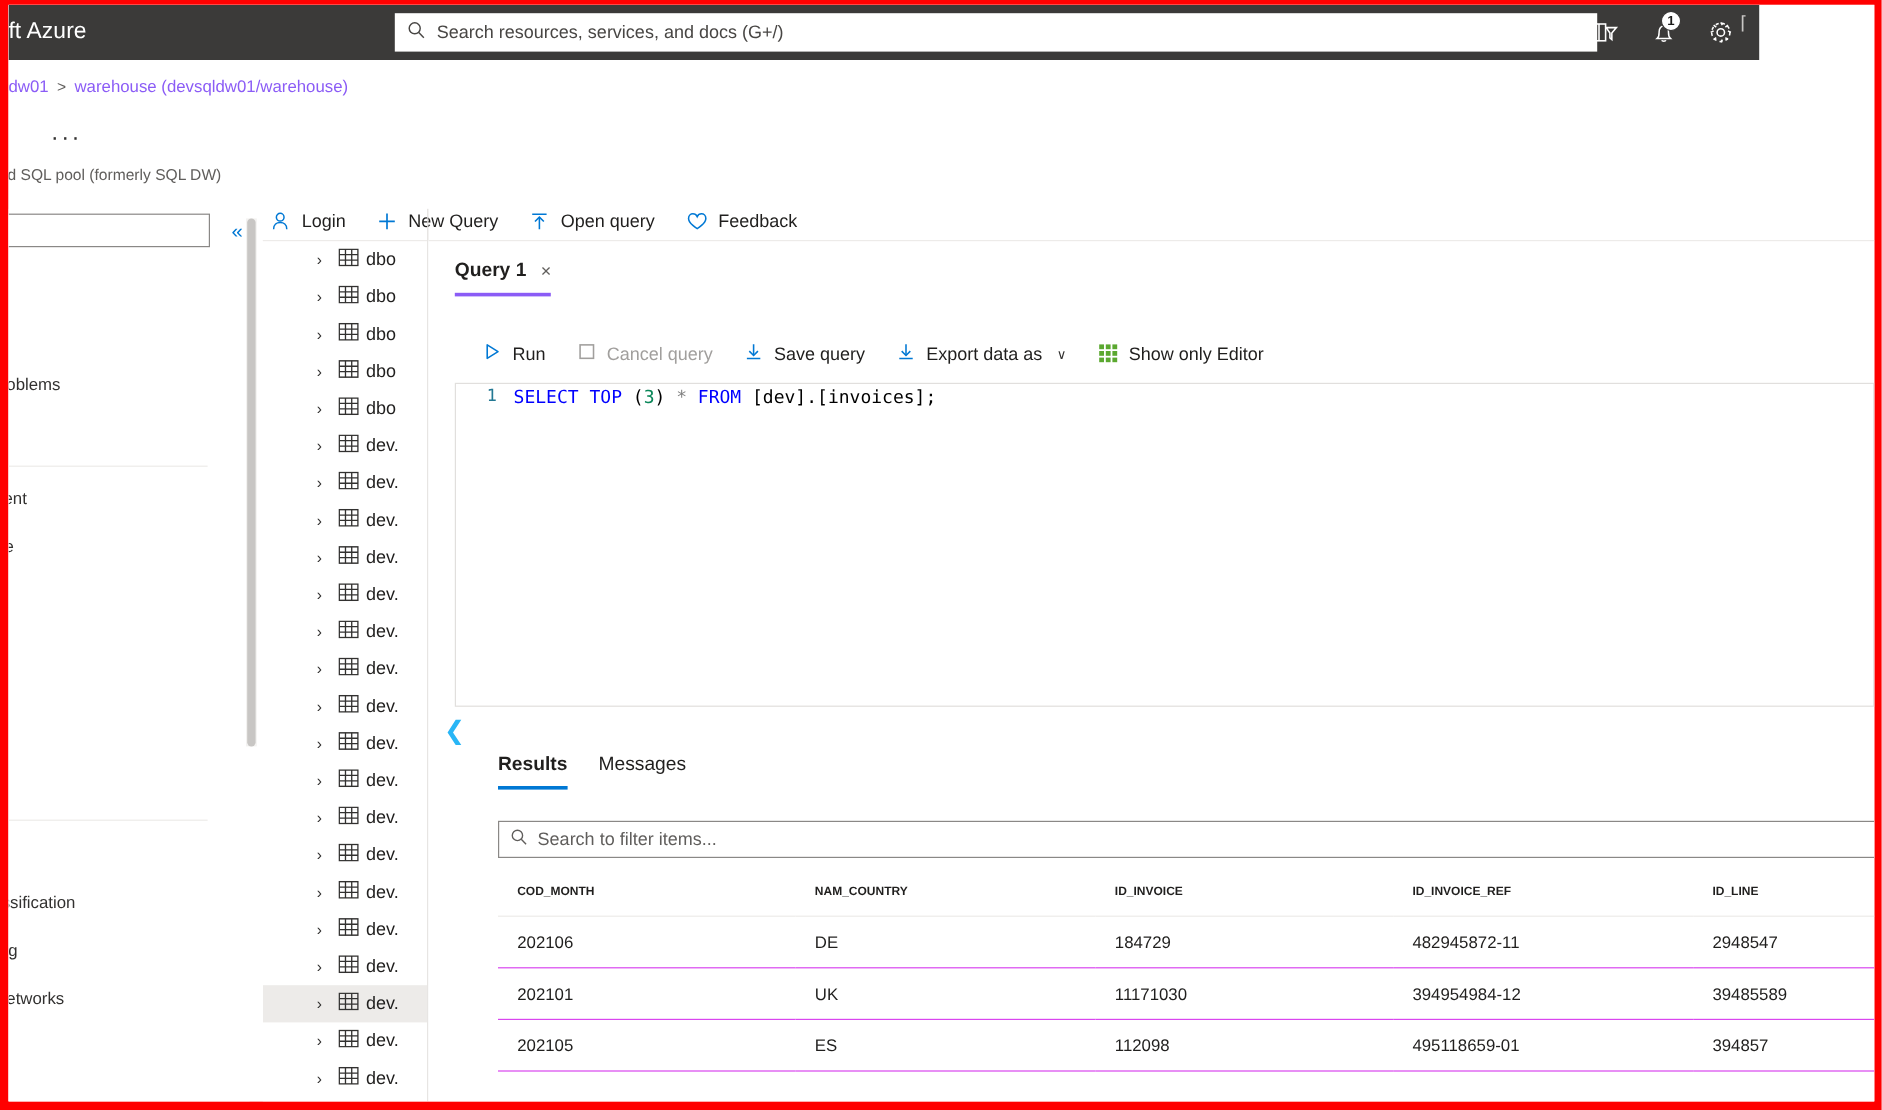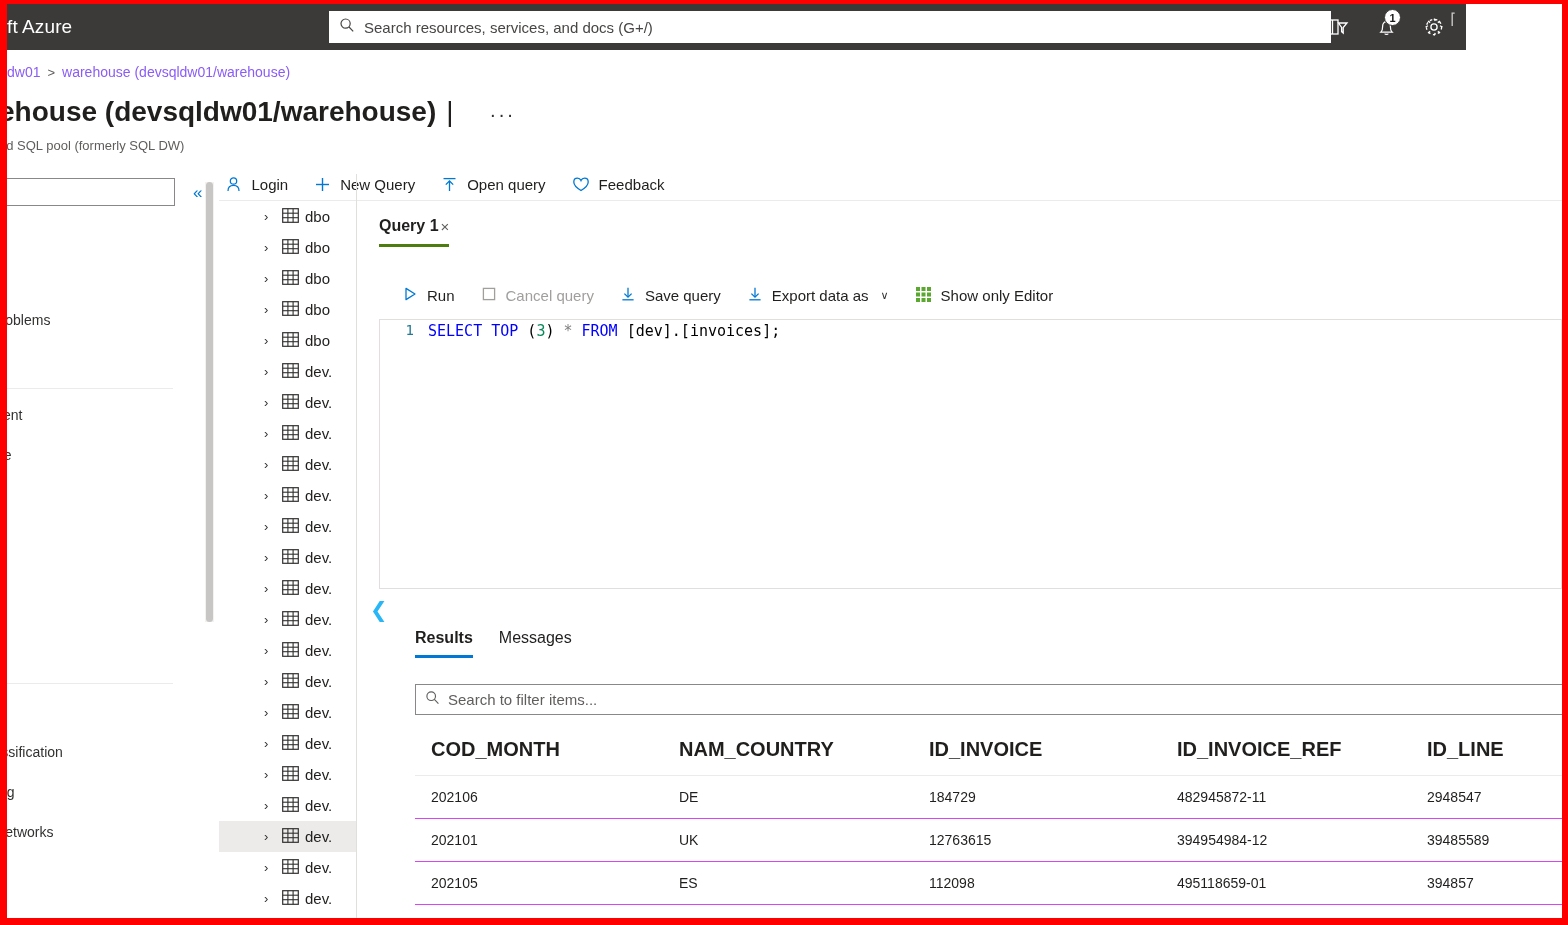--- a/index.html
+++ b/index.html
@@ -195,24 +195,24 @@
     position: absolute; left: 350px; top: 196px;
     width: 1205px; height: 718px;
     background: #ffffff;
     border-top: 1px solid #edebe9;
   }
   .qtabbar {
     position: absolute; left: 22px; top: 16px;
     display: flex; align-items: flex-start;
   }
   .qtab {
-    display: flex; align-items: center; gap: 2px;
+    display: flex; align-items: center; gap: 12px;
     font-size: 16px; font-weight: bold; color: #201f1e;
     padding-bottom: 9px; cursor: pointer;
-    border-bottom: 3px solid #4d7c0f;
+    border-bottom: 3px solid #8b5cf6;
     justify-content: space-between;
   }
   .qtab .close {
     font-size: 15px; font-weight: normal; color: #605e5c;
     cursor: pointer;
   }
 
   .qtoolbar {
     position: absolute; left: 32px; top: 78px;
     display: flex; align-items: center;
@@ -279,21 +279,21 @@
     display: flex; align-items: center; padding: 0 9px;
   }
   .filter-box .ph { font-size: 15px; color: #605e5c; margin-left: 8px; }
 
   .rtable {
     position: absolute; left: 58px; top: 523px;
     width: 1160px;
     border-collapse: collapse;
   }
   .rtable th {
-    text-align: left; font-size: 20px; font-weight: bold;
+    text-align: left; font-size: 10px; font-weight: bold;
     color: #201f1e; padding: 14px 0 14px 16px;
     border-bottom: 1px solid #edebe9;
     white-space: nowrap;
   }
   .rtable td {
     font-size: 14px; color: #201f1e;
     padding: 13px 0 13px 16px;
     border-bottom: 1px solid #d946ef;
     white-space: nowrap;
   }
@@ -355,21 +355,20 @@
     </div>
   </div>
 
   <div class="breadcrumb">
     <a>dw01</a>
     <span class="sep">&gt;</span>
     <a>warehouse (devsqldw01/warehouse)</a>
   </div>
 
   <div class="page-title">
-    <span class="bold">ehouse (devsqldw01/warehouse)</span>
     <span class="thin">|</span>
     <span class="ellipsis-btn">···</span>
   </div>
   <div class="page-sub">ed SQL pool (formerly SQL DW)</div>
 
   <div class="leftnav">
     <div class="nav-search">
       
     </div>
     <div class="nav-list">
@@ -819,21 +818,21 @@
             <tr>
               <td class="col-a">202106</td>
               <td class="col-b">DE</td>
               <td class="col-c">184729</td>
               <td class="col-d">482945872-11</td>
               <td>2948547</td>
             </tr>
             <tr>
               <td class="col-a">202101</td>
               <td class="col-b">UK</td>
-              <td class="col-c">12763615</td>
+              <td class="col-c">11171030</td>
               <td class="col-d">394954984-12</td>
               <td>39485589</td>
             </tr>
             <tr>
               <td class="col-a">202105</td>
               <td class="col-b">ES</td>
               <td class="col-c">112098</td>
               <td class="col-d">495118659-01</td>
               <td>394857</td>
             </tr>

